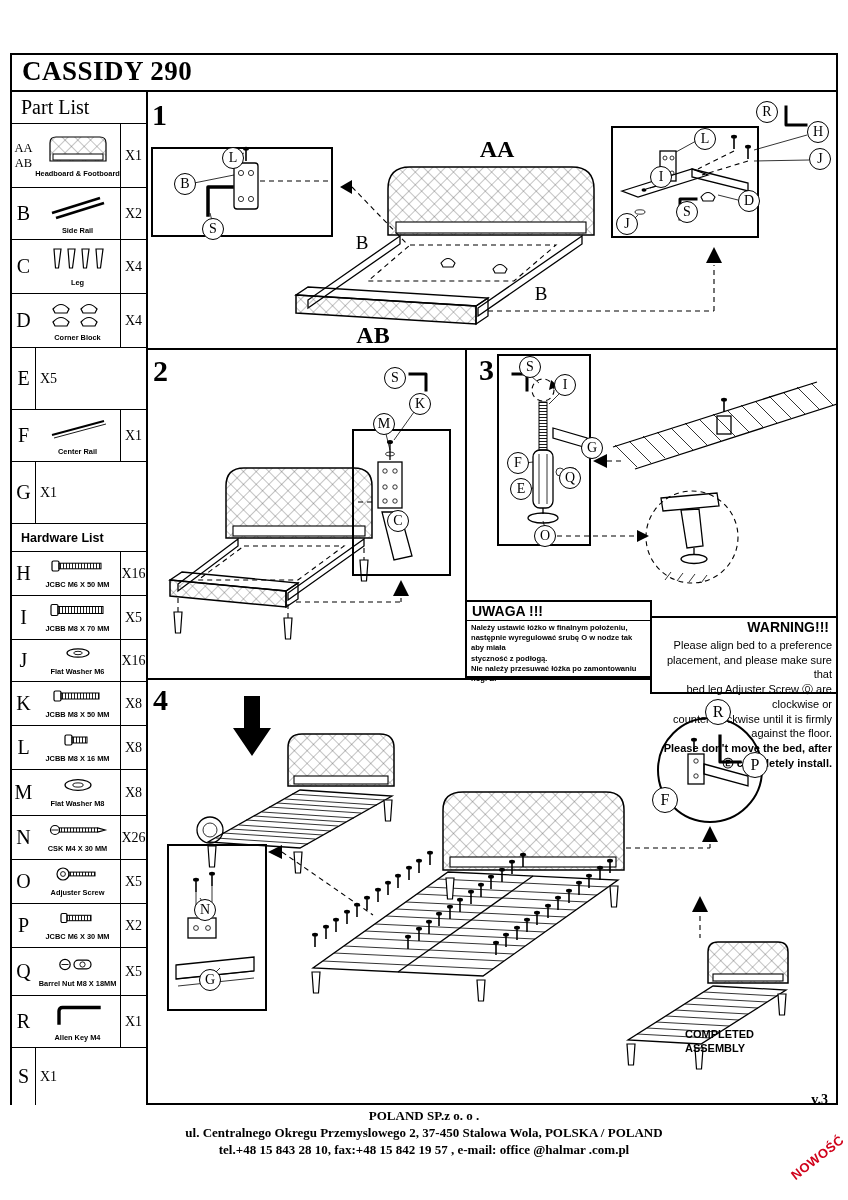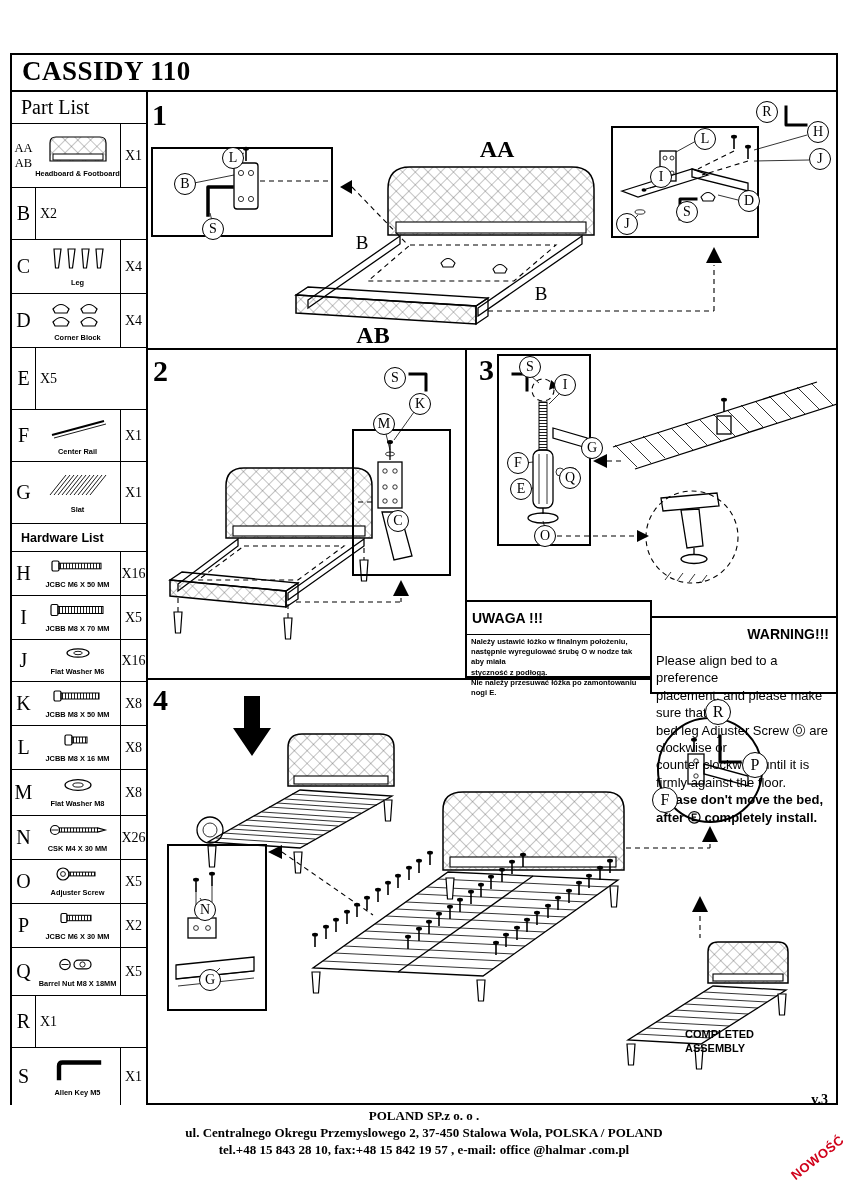--- a/index.html
+++ b/index.html
@@ -32,24 +32,24 @@
   .diag .fil{fill:#000;stroke:none}
   .diag .key{stroke:#000;fill:none;stroke-linejoin:round;stroke-linecap:square}
   .diag .tuf{fill:url(#tuft);stroke:#000;stroke-width:1.5}
   .diag .wht{fill:#fff;stroke:#000;stroke-width:1.1}
   .callout{position:absolute;width:22px;height:22px;border:1.4px solid #000;border-radius:50%;background:#fff;display:flex;align-items:center;justify-content:center;font-size:14px;z-index:3}
   .callout.lg{width:26px;height:26px;font-size:16px}
   .stepnum{position:absolute;font-size:30px;font-weight:700;z-index:3}
   .biglabel{position:absolute;z-index:3;text-align:center}
   
   .notebox{position:absolute;border:2px solid #000;background:#fff;z-index:2;font-family:"Liberation Sans",sans-serif}
-  .nb-title{font-weight:700;font-size:14px;padding:8px 5px;border-bottom:1.5px solid #000}
+  .nb-title{font-weight:700;font-size:14px;padding:1px 5px;border-bottom:1.5px solid #000}
   .nb-title.right{text-align:right;border-bottom:none;padding-right:7px}
   .nb-body{padding:2px 4px;font-size:7.6px;font-weight:700;line-height:1.34}
-  .nb-body.right{text-align:left;font-weight:400;font-size:13px}
+  .nb-body.right{text-align:right;font-weight:400;font-size:11px}
   .nb-body .bold{font-weight:700}
   
   .footline{position:absolute;left:0;width:848px;text-align:center;font-weight:700;font-size:13px;z-index:2}
   #version{position:absolute;left:780px;top:1092px;width:48px;text-align:right;font-weight:700;font-size:14px;z-index:3}
   #badge{position:absolute;left:786px;top:1150px;transform:rotate(-38deg);font-family:"Liberation Sans",sans-serif;font-weight:700;font-size:13px;letter-spacing:.5px;z-index:3}
   #completed-label{position:absolute;left:685px;top:1028px;width:100px;font-family:"Liberation Sans",sans-serif;font-weight:700;font-size:11px;line-height:1.25;z-index:3;white-space:pre-line}
 </style>
 </head>
 <body>
 
@@ -71,21 +71,21 @@
     <g id="legg">
       <polygon points="-4,0 4,0 2.5,21 -2.5,21" fill="#fff" stroke="#000" stroke-width="1.2"></polygon>
     </g>
     <g id="cblock">
       <path d="M-7 4 Q0 -5 7 4 L5 8 L-5 8 Z" fill="none" stroke="#000" stroke-width="1.1"></path>
     </g>
   </defs>
 </svg>
 
 <div id="outer"></div>
-<div id="page-title">CASSIDY 110</div>
+<div id="page-title">CASSIDY 290</div>
 <div class="hline" style="left:10px;top:90px;width:828px"></div>
 <div class="vline" style="left:146px;top:90px;height:1015px"></div>
 <div class="hline" style="left:146px;top:348px;width:692px"></div>
 <div class="hline" style="left:146px;top:678px;width:692px"></div>
 <div class="vline" style="left:465px;top:348px;height:330px"></div>
 
 <div id="leftcol">
   <div class="lc-header" style="height:32px">Part List</div>
 
   <div class="prow" style="height:64px">
@@ -96,20 +96,27 @@
         <path d="M4 28 V10 Q4 4 10 4 H54 Q60 4 60 10 V28 Z" fill="url(#tuft)" stroke="#000" stroke-width="1.2"></path>
         <rect x="7" y="21" width="50" height="6" fill="#fff" stroke="#000" stroke-width="1"></rect>
       </svg>
       <div class="pname">Headboard &amp; Footboard</div>
     </div>
     <div class="pqty">X1</div>
   </div>
 
   <div class="prow" style="height:52px">
     <div class="pcode">B</div>
+    <div class="pmid">
+      <svg class="picon" width="64" height="28" viewBox="0 0 64 28">
+        <path d="M6 21 L54 6" stroke="#000" stroke-width="2.6" fill="none"></path>
+        <path d="M10 26 L58 11" stroke="#000" stroke-width="2.6" fill="none"></path>
+      </svg>
+      <div class="pname">Side Rail</div>
+    </div>
     <div class="pqty">X2</div>
   </div>
 
   <div class="prow" style="height:54px">
     <div class="pcode">C</div>
     <div class="pmid">
       <svg class="picon" width="64" height="26" viewBox="0 0 64 26">
         <polygon class="o" points="8,3 15,3 12.5,22 9.5,22"></polygon>
         <polygon class="o" points="22,3 29,3 26.5,22 23.5,22"></polygon>
         <polygon class="o" points="36,3 43,3 40.5,22 37.5,22"></polygon>
@@ -146,36 +153,20 @@
         <path d="M6 20 L58 6" stroke="#000" stroke-width="2" fill="none"></path>
         <path class="t" d="M8 23 L60 9"></path>
       </svg>
       <div class="pname">Center Rail</div>
     </div>
     <div class="pqty">X1</div>
   </div>
 
   <div class="prow" style="height:62px">
     <div class="pcode">G</div>
-    <div class="pmid">
-      <svg class="picon" width="64" height="28" viewBox="0 0 64 28">
-        <line class="t" x1="4" y1="24" x2="20" y2="4"></line>
-          <line class="t" x1="8" y1="24" x2="24" y2="4"></line>
-        <line class="t" x1="12" y1="24" x2="28" y2="4"></line>
-          <line class="t" x1="16" y1="24" x2="32" y2="4"></line>
-        <line class="t" x1="20" y1="24" x2="36" y2="4"></line>
-          <line class="t" x1="24" y1="24" x2="40" y2="4"></line>
-        <line class="t" x1="28" y1="24" x2="44" y2="4"></line>
-          <line class="t" x1="32" y1="24" x2="48" y2="4"></line>
-        <line class="t" x1="36" y1="24" x2="52" y2="4"></line>
-          <line class="t" x1="40" y1="24" x2="56" y2="4"></line>
-        <line class="t" x1="44" y1="24" x2="60" y2="4"></line>
-      </svg>
-      <div class="pname">Slat</div>
-    </div>
     <div class="pqty">X1</div>
   </div>
 
   <div class="lc-header hw" style="height:28px">Hardware List</div>
 
   <div class="prow" style="height:44px">
     <div class="pcode">H</div>
     <div class="pmid">
       <svg class="picon" width="56" height="16" viewBox="0 0 56 16">
         <rect class="o" x="2" y="3" width="7" height="10" rx="1.5"></rect>
@@ -294,31 +285,31 @@
         <rect class="o" x="17" y="4.2" width="17" height="8.6" rx="4.3"></rect>
         <circle class="t" cx="25.5" cy="8.5" r="2.6"></circle>
       </svg>
       <div class="pname">Barrel Nut M8 X 18MM</div>
     </div>
     <div class="pqty">X5</div>
   </div>
 
   <div class="prow" style="height:52px">
     <div class="pcode">R</div>
+    <div class="pmid">
+      <svg class="picon" width="54" height="26" viewBox="0 0 54 26">
+        <path d="M8 22 V10 Q8 6.5 11.5 6.5 H48" stroke="#000" stroke-width="3.4" fill="none" stroke-linecap="square"></path>
+      </svg>
+      <div class="pname">Allen Key M4</div>
+    </div>
     <div class="pqty">X1</div>
   </div>
 
   <div class="prow last" style="height:57px">
     <div class="pcode">S</div>
-    <div class="pmid">
-      <svg class="picon" width="54" height="26" viewBox="0 0 54 26">
-        <path d="M8 22 V10 Q8 6.5 11.5 6.5 H48" stroke="#000" stroke-width="4.4" fill="none" stroke-linecap="square"></path>
-      </svg>
-      <div class="pname">Allen Key M5</div>
-    </div>
     <div class="pqty">X1</div>
   </div>
 </div>
 
 <svg class="diag" style="left:148px;top:95px" width="688" height="253" viewBox="0 0 688 253">
   <g>
     <rect class="ln2" x="4" y="53" width="180" height="88"></rect>
     <rect class="ln" x="86" y="68" width="24" height="46" rx="3"></rect>
     <circle class="thin" cx="93" cy="78" r="2.6"></circle>
       <circle class="thin" cx="103" cy="78" r="2.6"></circle>

